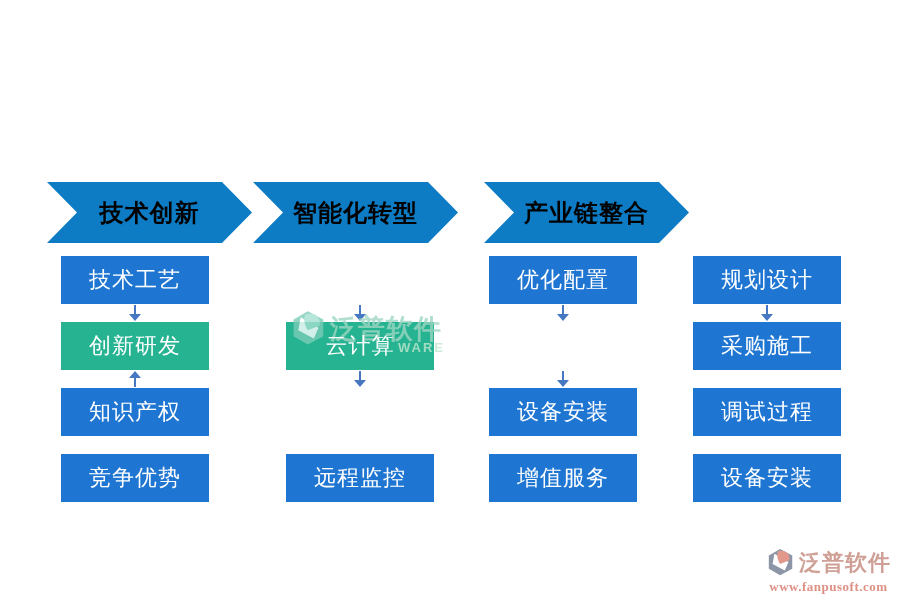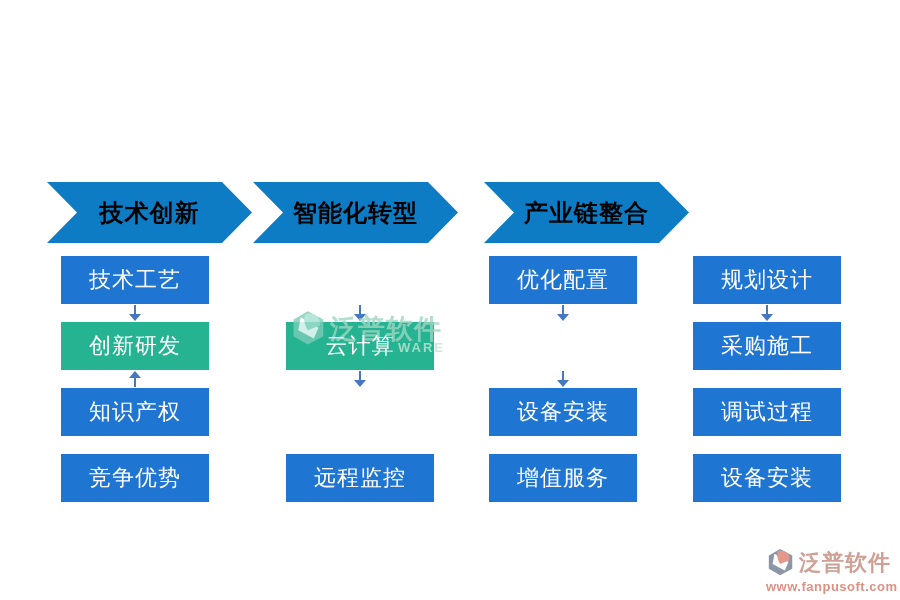--- a/index.html
+++ b/index.html
@@ -67,21 +67,21 @@
   }
   
   .footer-logo{position:absolute;left:766px;top:548px;}
   .brand-row{display:flex;align-items:center;}
   .brand-row .brand-text{
     color:#cfa096;font-size:22px;font-weight:bold;letter-spacing:1px;margin-left:3px;
   }
   .site{
     margin-top:1px;text-align:center;color:var(--logo-salmon,#dd9184);
     font-size:13px;font-weight:bold;letter-spacing:.5px;
-    font-family:Liberation Sans, sans-serif;
+    font-family:Liberation Serif, serif;
   }
 </style>
 </head>
 <body>
 
 <div class="stage">
 
 
   <div class="chevron ch1">
     <span>技术创新</span>

